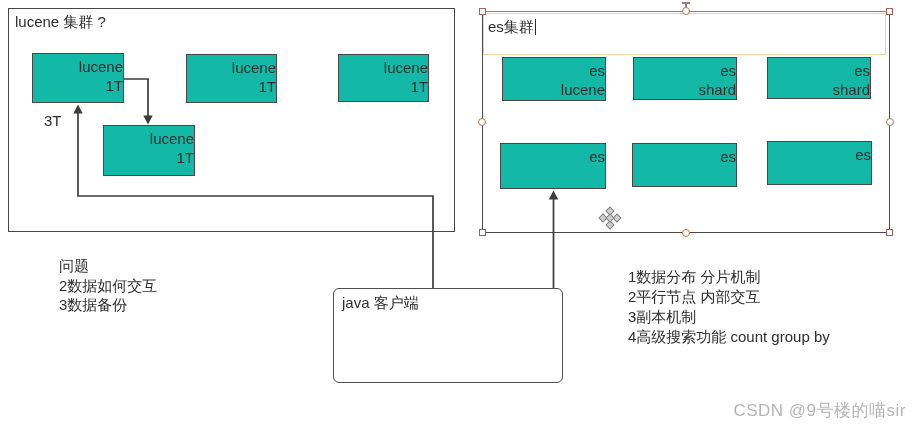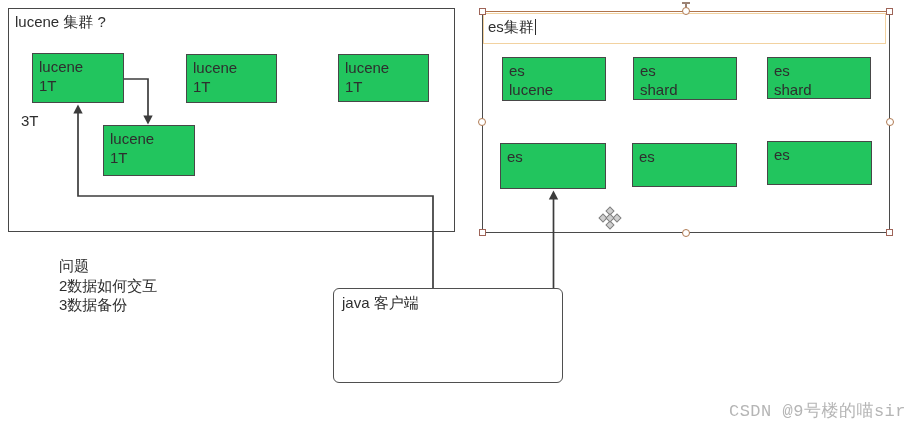--- a/index.html
+++ b/index.html
@@ -5,22 +5,22 @@
   html,body{margin:0;padding:0;background:#ffffff;}
   .canvas{
     position:relative;width:913px;height:429px;background:#ffffff;overflow:hidden;
     font-family:"Liberation Sans","DejaVu Sans",sans-serif;color:#2e2e2e;
   }
   
   .group-box{
     position:absolute;border:1.6px solid #474747;background:#ffffff;box-sizing:border-box;
   }
   .node{
-    position:absolute;border:1.6px solid #474747;background:#22c55e;box-sizing:border-box;
-    font-size:15px;line-height:19px;padding:3px 8px 0 6px;
+    position:absolute;border:1.6px solid #474747;background:#14b8a6;box-sizing:border-box;
+    font-size:15px;line-height:19px;padding:3px 0 0 6px;text-align:right;
   }
   .node div{white-space:nowrap;}
   .group-title{
     position:absolute;left:6px;top:4px;font-size:15px;white-space:nowrap;
   }
   
   .es-frame{
     position:absolute;border:1.6px solid #4a4a4a;border-top:1.6px solid #b0744c;
     background:#ffffff;box-sizing:border-box;
   }
@@ -42,21 +42,21 @@
   
   .client-box{
     position:absolute;border:1.6px solid #4f4f4f;border-radius:6px;background:#ffffff;box-sizing:border-box;
     font-size:15px;line-height:20px;padding:4px 0 0 8px;margin-left:15px;
   }
   
   .notes{position:absolute;font-size:15px;line-height:19.6px;white-space:nowrap;}
   .notes div{white-space:nowrap;}
   .label{position:absolute;font-size:15px;white-space:nowrap;}
   .watermark{
-    position:absolute;font-size:17px;color:#b5b5b5;white-space:nowrap;letter-spacing:0.5px;font-family:Liberation Mono, monospace;
+    position:absolute;font-size:17px;color:#b5b5b5;white-space:nowrap;letter-spacing:0.5px;
   }
   svg.overlay{position:absolute;left:0;top:0;pointer-events:none;}
 </style>
 </head>
 <body>
 
 <div class="canvas">
 
   <div class="group-box" style="left:8px;top:8px;width:447px;height:224px;text-align:right;">
     <div class="group-title">lucene 集群 ?</div>
@@ -72,25 +72,25 @@
   </div>
   <div class="node" style="left:338px;top:54px;width:91px;height:48px;">
     <div>lucene</div>
     <div>1T</div>
   </div>
   <div class="node" style="left:103px;top:125px;width:92px;height:51px;">
     <div>lucene</div>
     <div>1T</div>
   </div>
 
-  <div class="label" style="left:21px;top:112px;">3T</div>
+  <div class="label" style="left:44px;top:112px;">3T</div>
 
   <div class="es-frame" style="left:482px;top:11px;width:408px;height:222px;"></div>
 
-  <div class="es-title-box" style="left:483px;top:13px;width:403px;height:31px;"><span>es集群</span><span class="text-cursor"></span></div>
+  <div class="es-title-box" style="left:483px;top:13px;width:403px;height:42px;"><span>es集群</span><span class="text-cursor"></span></div>
 
   <div class="node" style="left:502px;top:57px;width:104px;height:44px;border-width:1.6px;">
     <div>es</div>
     <div>lucene</div>
   </div>
   <div class="node" style="left:633px;top:57px;width:104px;height:43px;">
     <div>es</div>
     <div>shard</div>
   </div>
   <div class="node" style="left:767px;top:57px;width:104px;height:42px;">
@@ -150,16 +150,22 @@
   <div class="client-box" style="left:318px;top:288px;width:230px;height:95px;">
     <div>java 客户端</div>
   </div>
 
   <div class="notes" style="left:14px;top:256px;margin-left:45px;">
     <div>问题</div>
     <div>2数据如何交互</div>
     <div>3数据备份</div>
   </div>
 
+  <div class="notes" style="left:628px;top:267px;line-height:20px;">
+    <div>1数据分布 分片机制</div>
+    <div>2平行节点 内部交互</div>
+    <div>3副本机制</div>
+    <div>4高级搜索功能 count group by</div>
+  </div>
 
   <div class="watermark" style="right:7px;top:399px;">CSDN @9号楼的喵sir</div>
 
 </div>
 
 </body></html>

